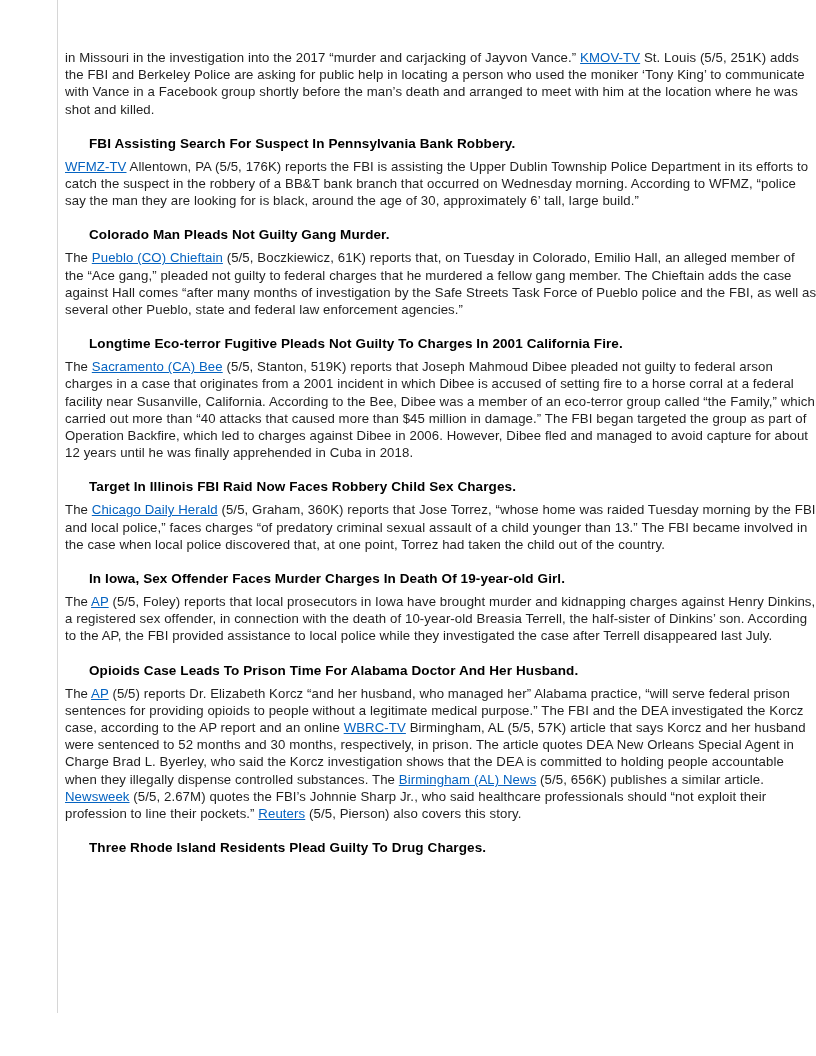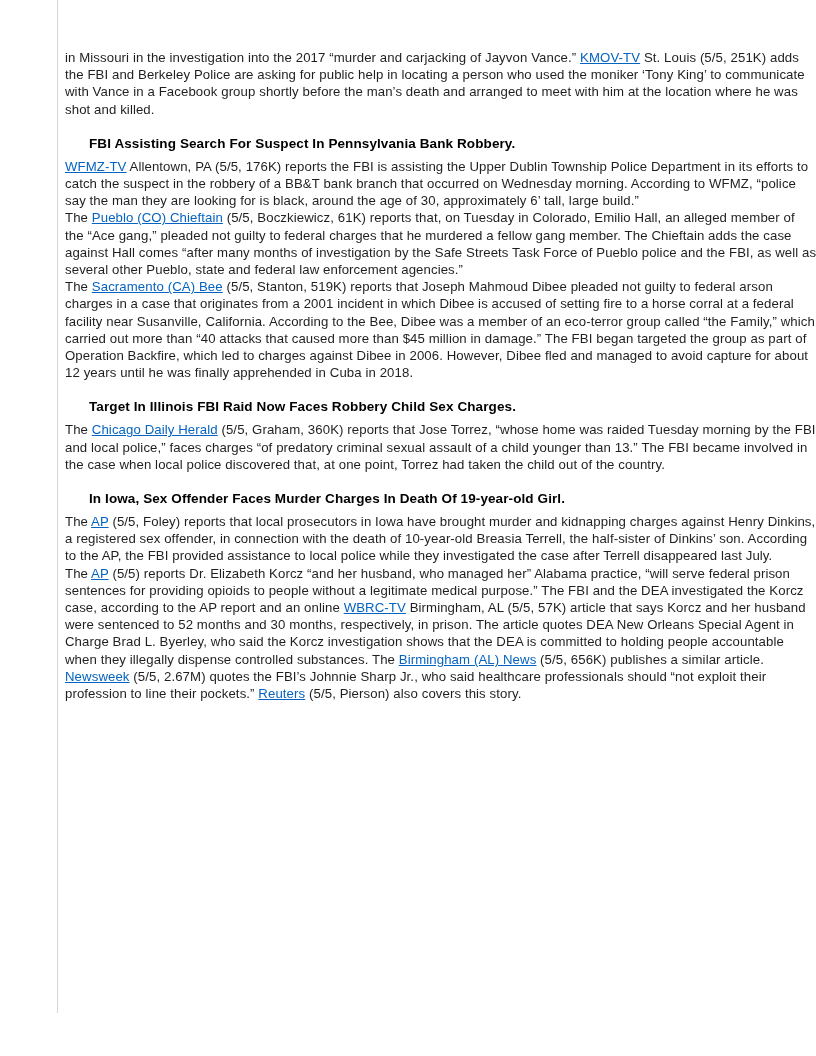--- a/index.html
+++ b/index.html
@@ -51,21 +51,25 @@
   }
 </style>
 </head>
 <body>
 
 <main class="page-frame">
   <div id="articles">
       <p class="article-body"><span>in Missouri in the investigation into the 2017 “murder and carjacking of Jayvon Vance.” </span><a class="news-link" href="#">KMOV-TV</a><span> St. Louis (5/5, 251K) adds the FBI and Berkeley Police are asking for public help in locating a person who used the moniker ‘Tony King’ to communicate with Vance in a Facebook group shortly before the man’s death and arranged to meet with him at the location where he was shot and killed.</span></p>
       <h2 class="article-heading">FBI Assisting Search For Suspect In Pennsylvania Bank Robbery.</h2>
       <p class="article-body"><a class="news-link" href="#">WFMZ-TV</a><span> Allentown, PA (5/5, 176K) reports the FBI is assisting the Upper Dublin Township Police Department in its efforts to catch the suspect in the robbery of a BB&amp;T bank branch that occurred on Wednesday morning. According to WFMZ, “police say the man they are looking for is black, around the age of 30, approximately 6’ tall, large build.”</span></p>
+      <h2 class="article-heading">Colorado Man Pleads Not Guilty Gang Murder.</h2>
       <p class="article-body"><span>The </span><a class="news-link" href="#">Pueblo (CO) Chieftain</a><span> (5/5, Boczkiewicz, 61K) reports that, on Tuesday in Colorado, Emilio Hall, an alleged member of the “Ace gang,” pleaded not guilty to federal charges that he murdered a fellow gang member. The Chieftain adds the case against Hall comes “after many months of investigation by the Safe Streets Task Force of Pueblo police and the FBI, as well as several other Pueblo, state and federal law enforcement agencies.”</span></p>
+      <h2 class="article-heading">Longtime Eco-terror Fugitive Pleads Not Guilty To Charges In 2001 California Fire.</h2>
       <p class="article-body"><span>The </span><a class="news-link" href="#">Sacramento (CA) Bee</a><span> (5/5, Stanton, 519K) reports that Joseph Mahmoud Dibee pleaded not guilty to federal arson charges in a case that originates from a 2001 incident in which Dibee is accused of setting fire to a horse corral at a federal facility near Susanville, California. According to the Bee, Dibee was a member of an eco-terror group called “the Family,” which carried out more than “40 attacks that caused more than $45 million in damage.” The FBI began targeted the group as part of Operation Backfire, which led to charges against Dibee in 2006. However, Dibee fled and managed to avoid capture for about 12 years until he was finally apprehended in Cuba in 2018.</span></p>
       <h2 class="article-heading">Target In Illinois FBI Raid Now Faces Robbery Child Sex Charges.</h2>
       <p class="article-body"><span>The </span><a class="news-link" href="#">Chicago Daily Herald</a><span> (5/5, Graham, 360K) reports that Jose Torrez, “whose home was raided Tuesday morning by the FBI and local police,” faces charges “of predatory criminal sexual assault of a child younger than 13.” The FBI became involved in the case when local police discovered that, at one point, Torrez had taken the child out of the country.</span></p>
       <h2 class="article-heading">In Iowa, Sex Offender Faces Murder Charges In Death Of 19-year-old Girl.</h2>
       <p class="article-body"><span>The </span><a class="news-link" href="#">AP</a><span> (5/5, Foley) reports that local prosecutors in Iowa have brought murder and kidnapping charges against Henry Dinkins, a registered sex offender, in connection with the death of 10-year-old Breasia Terrell, the half-sister of Dinkins’ son. According to the AP, the FBI provided assistance to local police while they investigated the case after Terrell disappeared last July.</span></p>
+      <h2 class="article-heading">Opioids Case Leads To Prison Time For Alabama Doctor And Her Husband.</h2>
       <p class="article-body"><span>The </span><a class="news-link" href="#">AP</a><span> (5/5) reports Dr. Elizabeth Korcz “and her husband, who managed her” Alabama practice, “will serve federal prison sentences for providing opioids to people without a legitimate medical purpose.” The FBI and the DEA investigated the Korcz case, according to the AP report and an online </span><a class="news-link" href="#">WBRC-TV</a><span> Birmingham, AL (5/5, 57K) article that says Korcz and her husband were sentenced to 52 months and 30 months, respectively, in prison. The article quotes DEA New Orleans Special Agent in Charge Brad L. Byerley, who said the Korcz investigation shows that the DEA is committed to holding people accountable when they illegally dispense controlled substances. The </span><a class="news-link" href="#">Birmingham (AL) News</a><span> (5/5, 656K) publishes a similar article. </span><a class="news-link" href="#">Newsweek</a><span> (5/5, 2.67M) quotes the FBI’s Johnnie Sharp Jr., who said healthcare professionals should “not exploit their profession to line their pockets.” </span><a class="news-link" href="#">Reuters</a><span> (5/5, Pierson) also covers this story.</span></p>
+      <h2 class="article-heading">Three Rhode Island Residents Plead Guilty To Drug Charges.</h2>
     </div>
 </main>
 
 </body></html>

